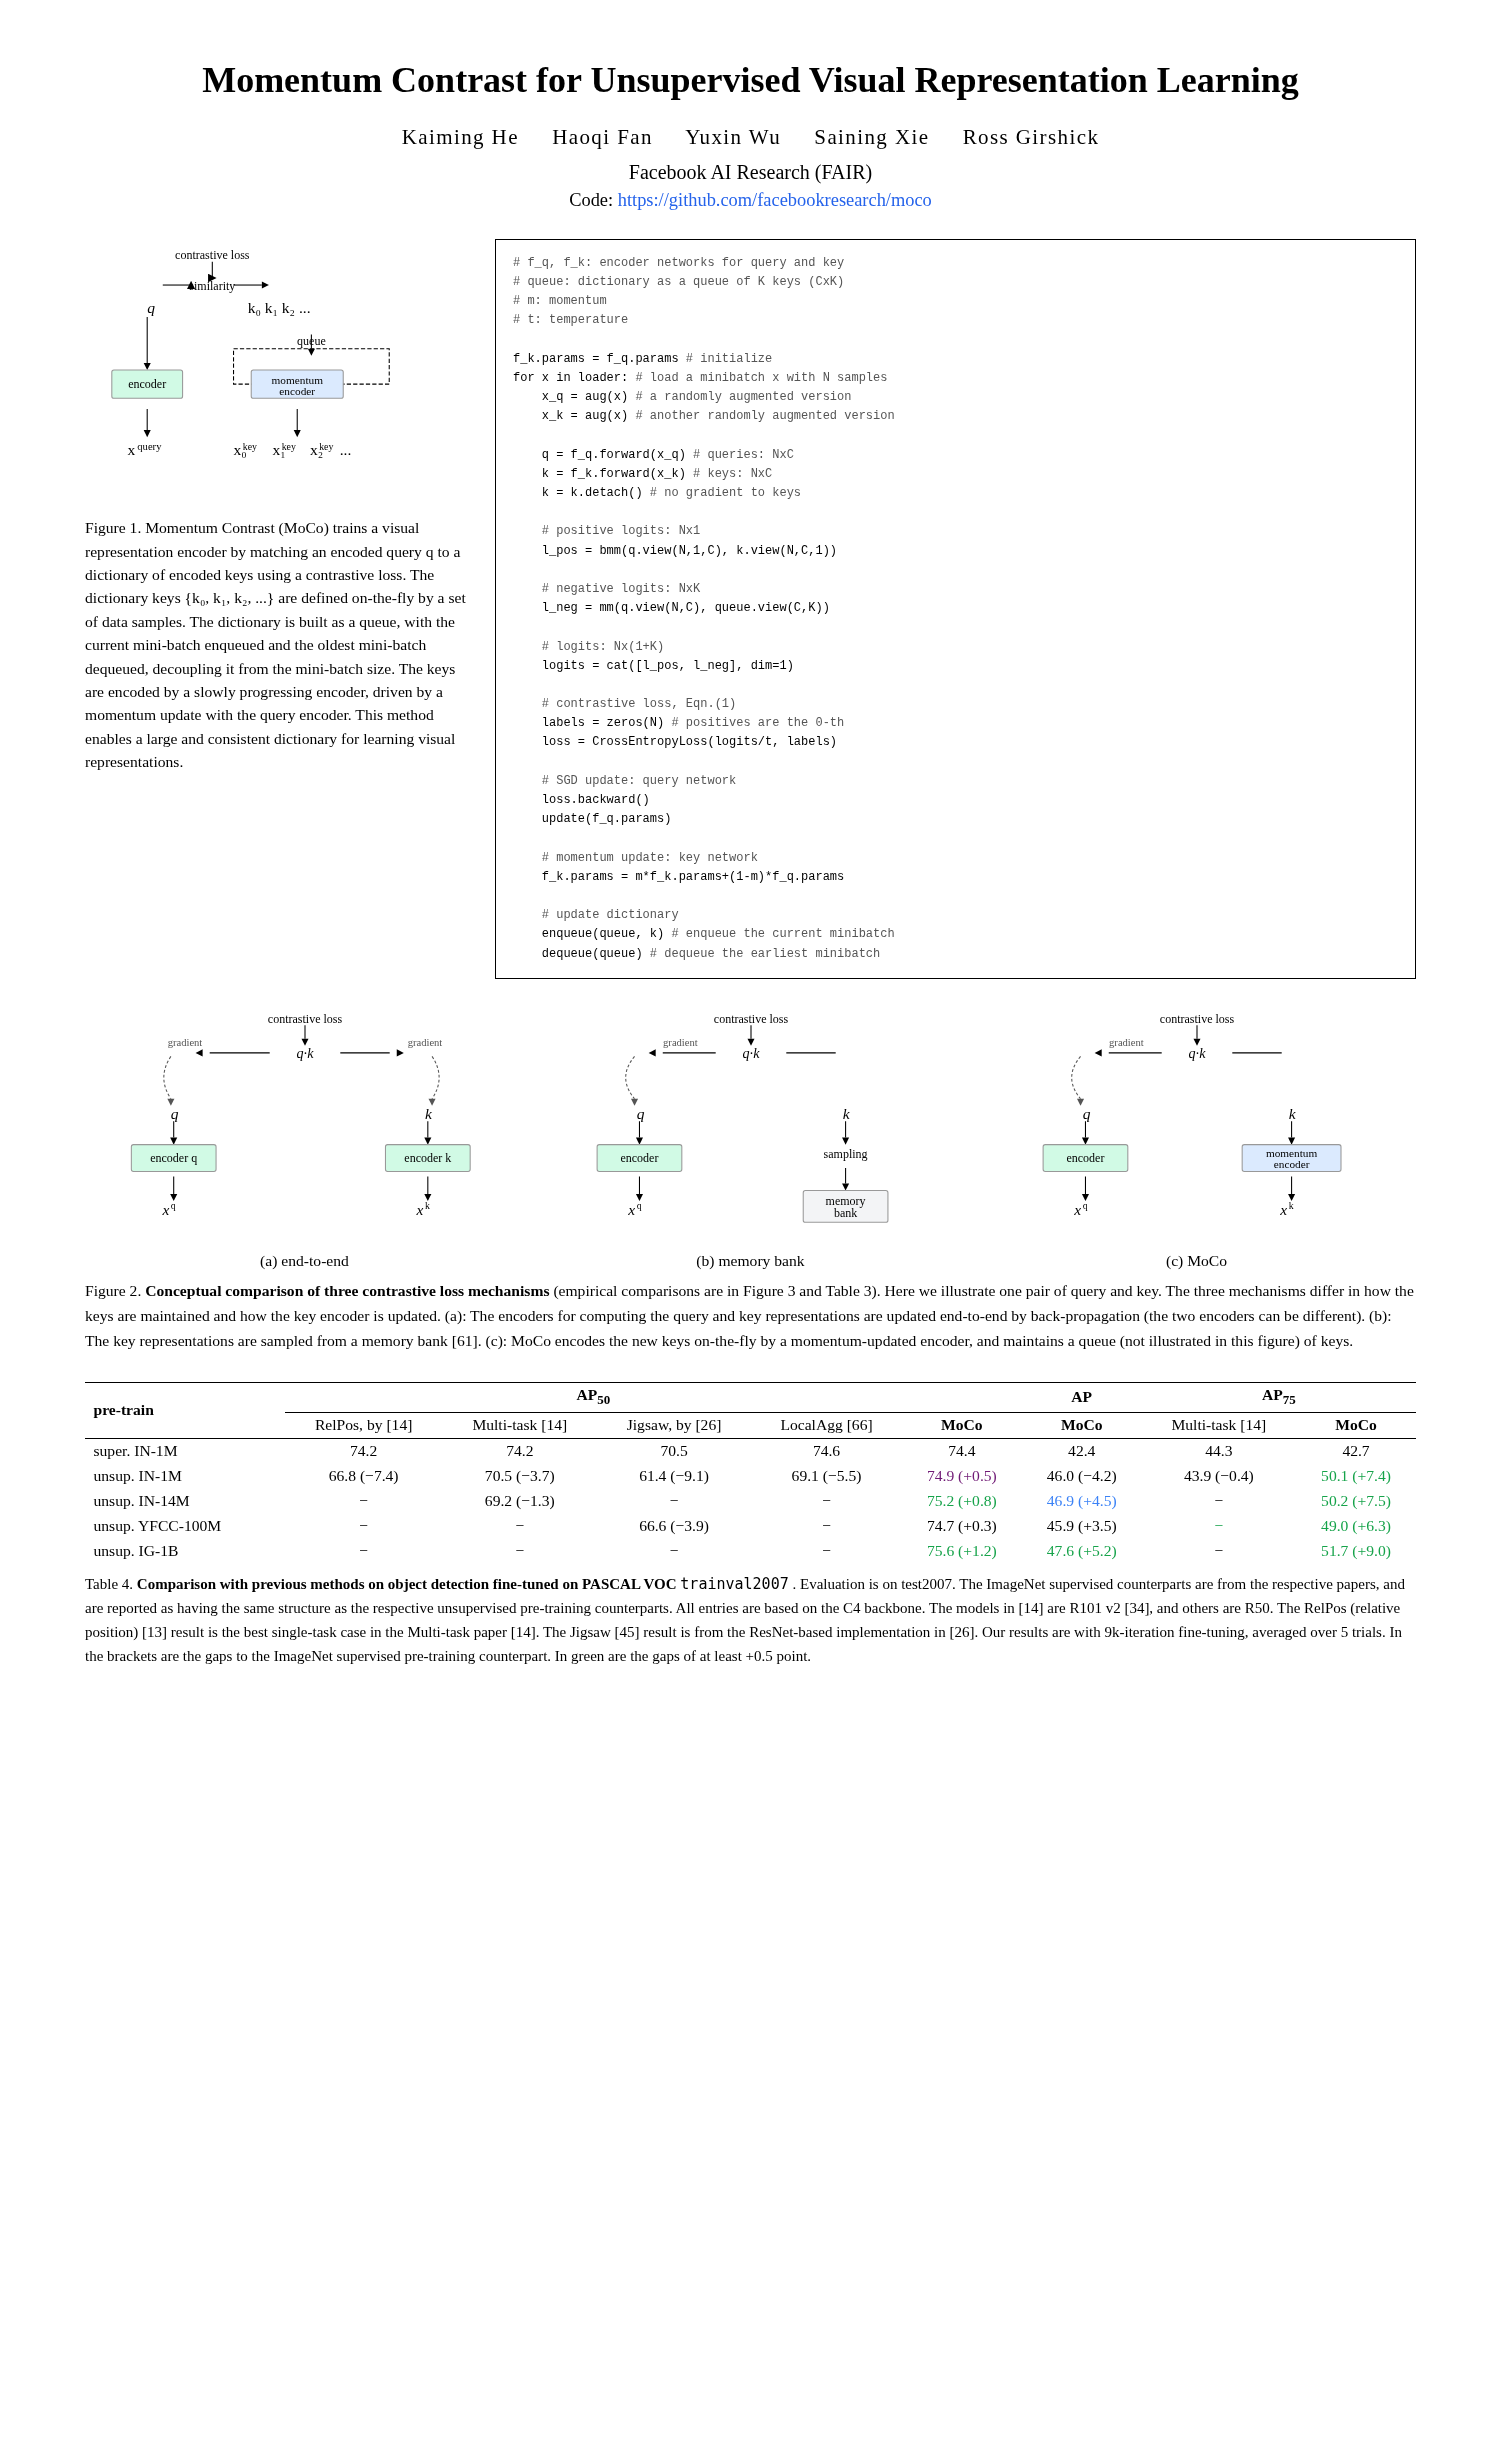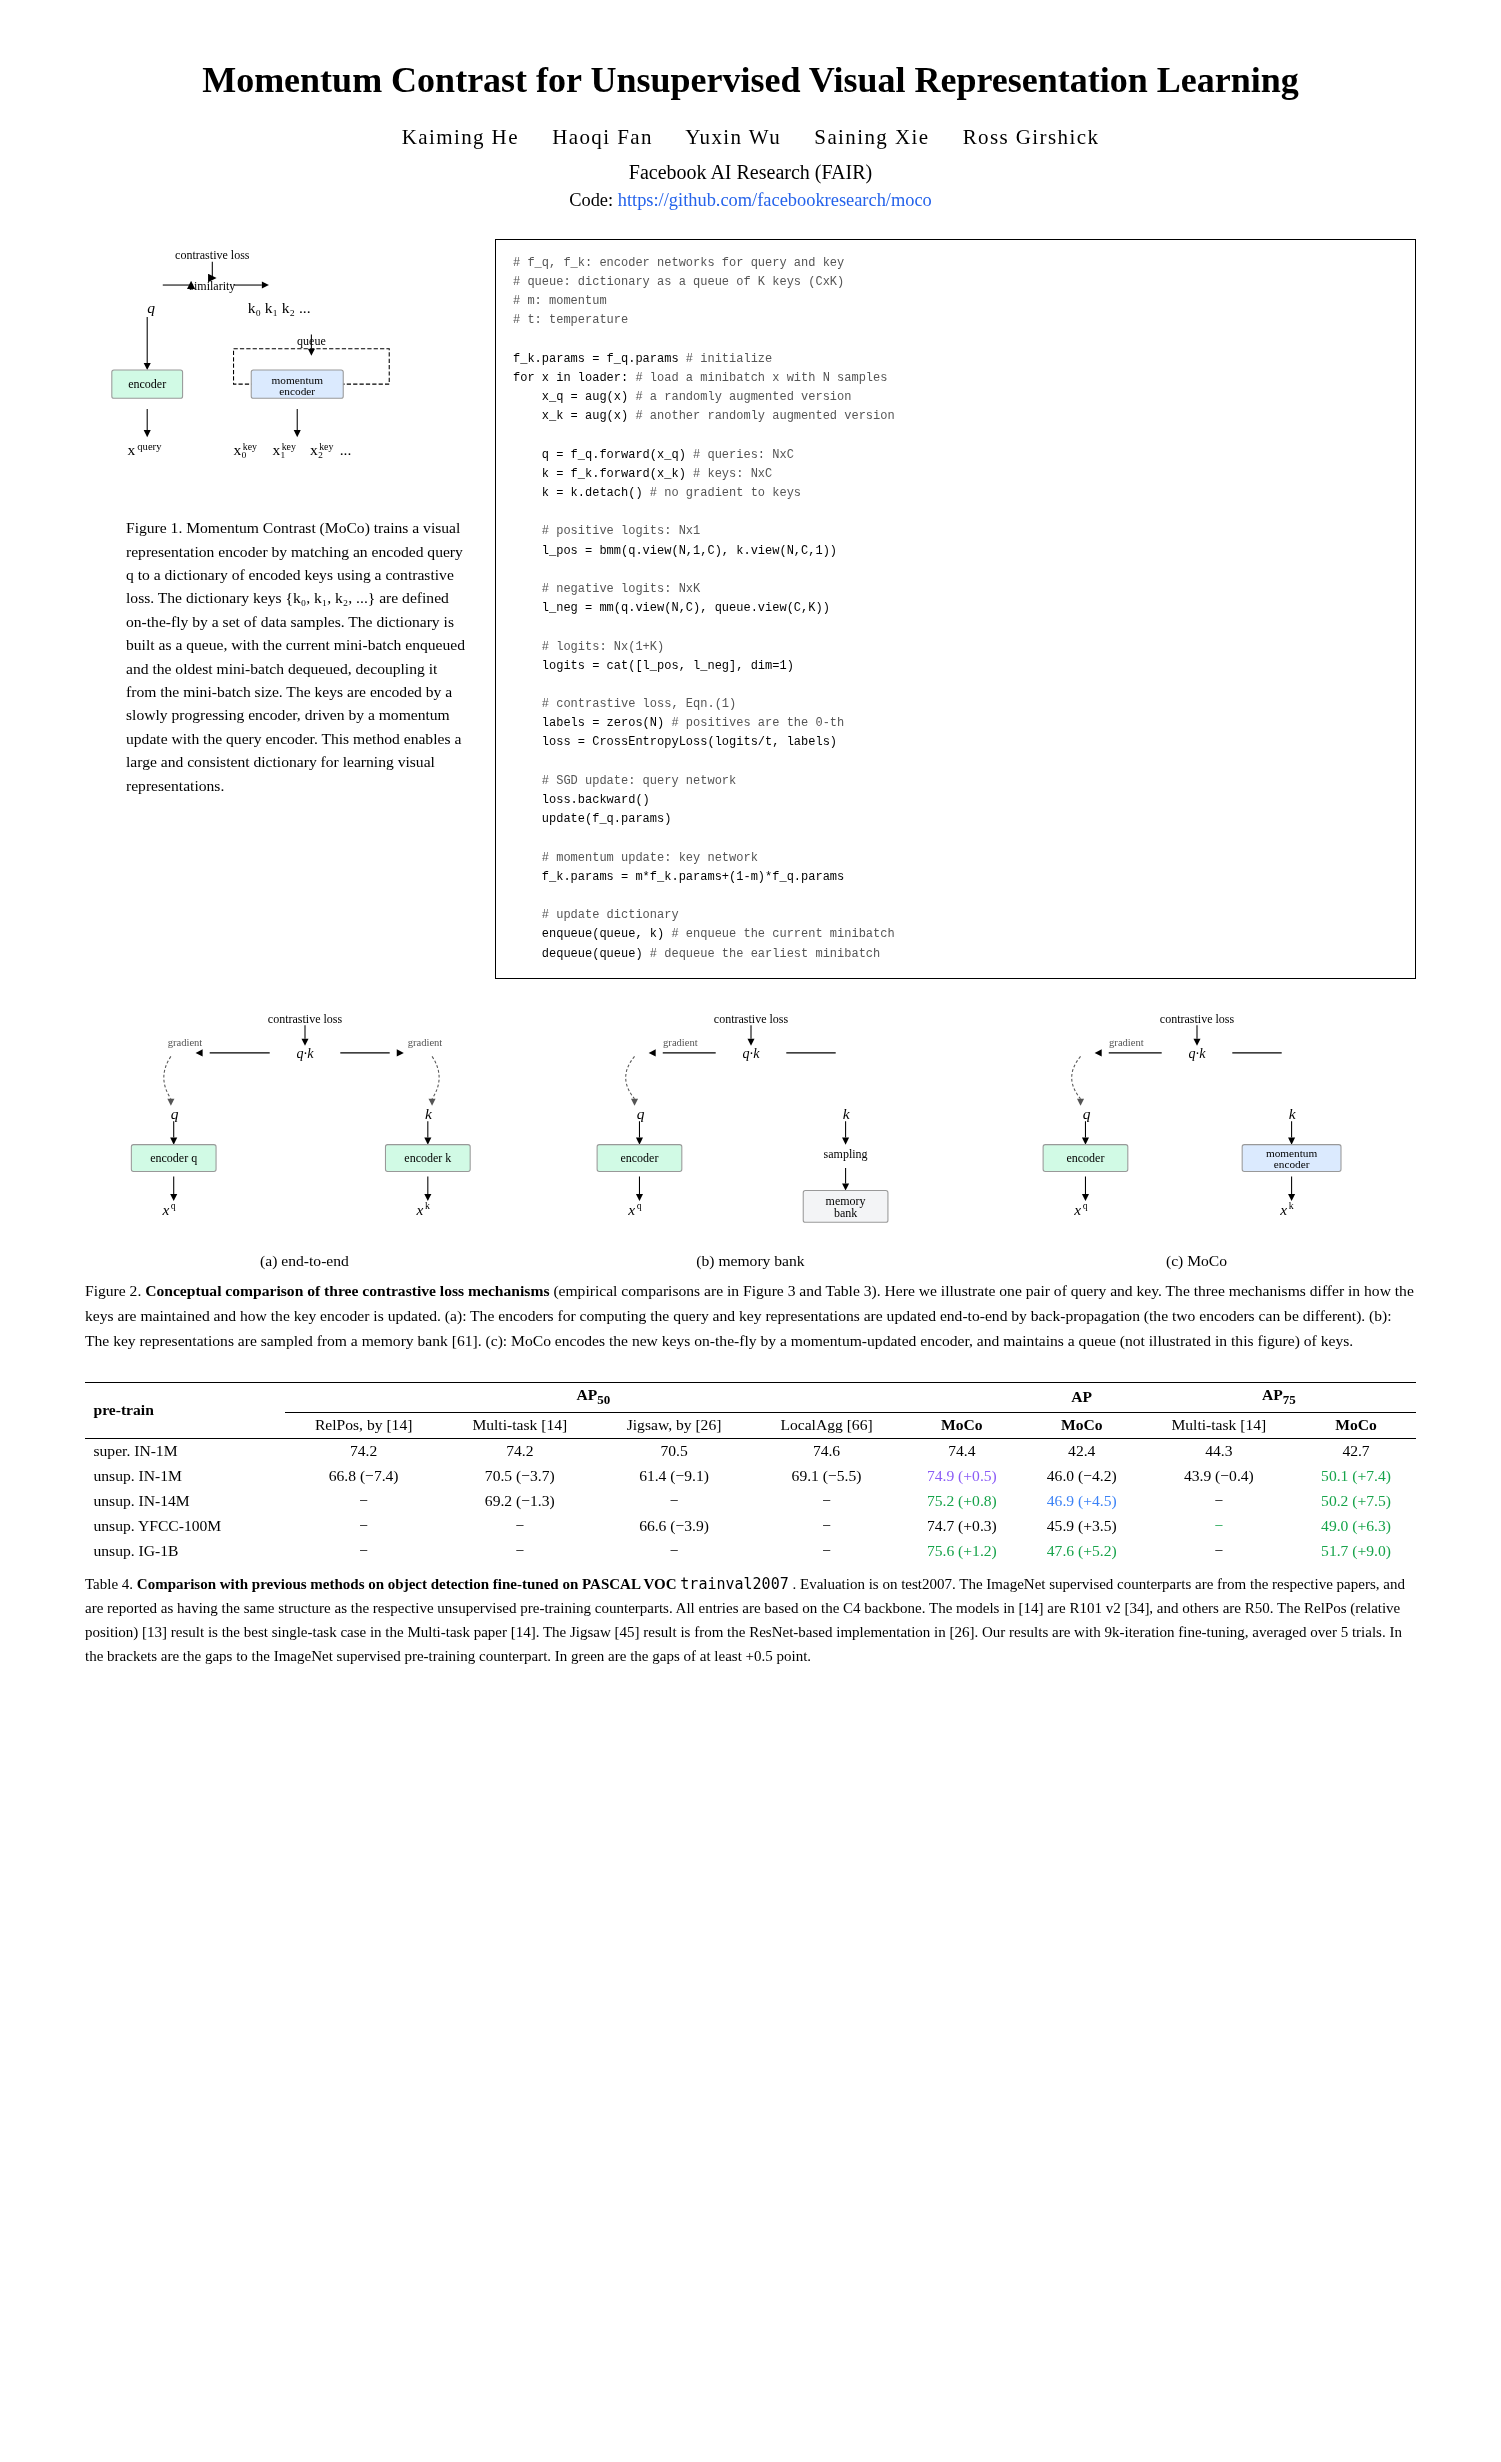--- a/index.html
+++ b/index.html
@@ -75,21 +75,20 @@
     
     .fig1-svg-wrap {
       width: 100%;
       display: flex;
       justify-content: center;
     }
     .fig1-caption {
       font-size: 15.6px;
       margin-top: 8.5px;
       line-height: 1.5;
-      margin-left: 41px;
     }
 
     
     .fig2-row {
       display: flex;
       gap: 7px;
       justify-content: space-between;
       margin-bottom: 8.5px;
       align-items: flex-start;
     }
@@ -411,21 +410,21 @@
           <td>42.4</td>
           <td>44.3</td>
           <td>42.7</td>
         </tr>
         <tr>
           <td style="text-align: left;">unsup. IN-1M</td>
           <td>66.8 (−7.4)</td>
           <td>70.5 (−3.7)</td>
           <td>61.4 (−9.1)</td>
           <td>69.1 (−5.5)</td>
-          <td style="color: #8b5cf6;">74.9 (+0.5)</td>
+          <td style="color: #701a75;">74.9 (+0.5)</td>
           <td>46.0 (−4.2)</td>
           <td>43.9 (−0.4)</td>
           <td style="color: rgb(22, 163, 74);">50.1 (+7.4)</td>
         </tr>
         <tr>
           <td style="text-align: left;">unsup. IN-14M</td>
           <td>−</td>
           <td>69.2 (−1.3)</td>
           <td>−</td>
           <td>−</td>

